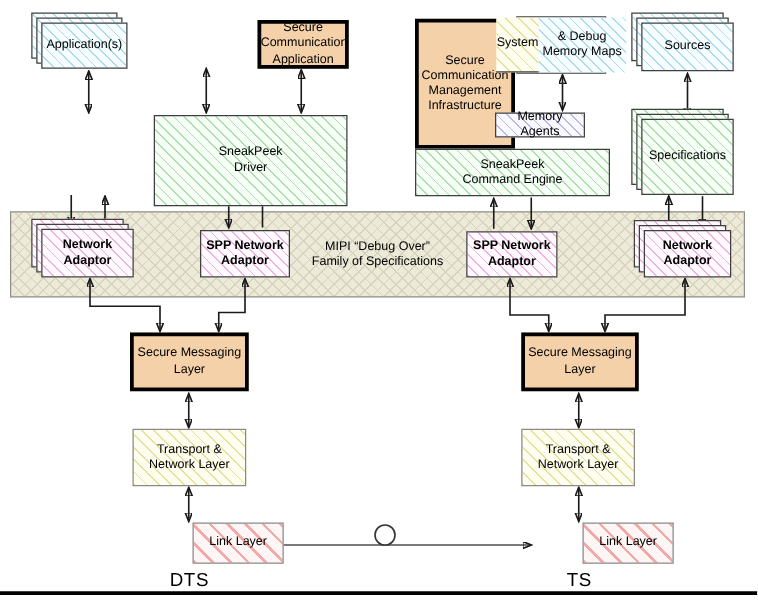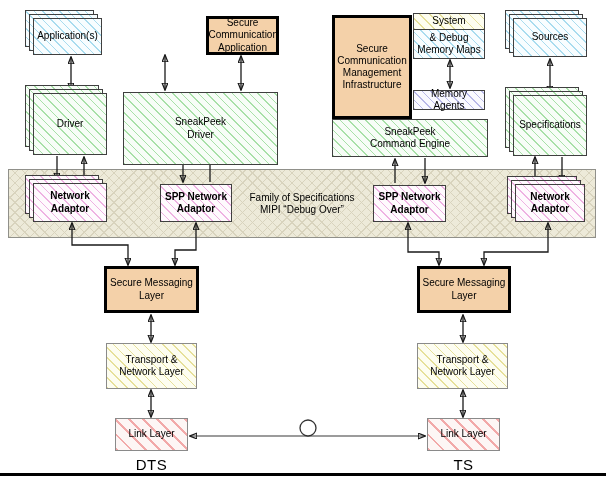--- a/index.html
+++ b/index.html
@@ -12,41 +12,41 @@
     border:1px solid #3f3f3f;display:flex;align-items:center;justify-content:center;
     text-align:center;font-size:10px;line-height:1.22;
   }
   .lbl{display:inline-block;}
   
   .h-blue {background:repeating-linear-gradient(45deg,var(--hatch_blue) 0 1px,transparent 1px 6px),#f8fdff;}
   .h-green{background:repeating-linear-gradient(45deg,var(--hatch_green) 0 1px,transparent 1px 6px),#f7fdf7;}
   .h-pink {background:repeating-linear-gradient(45deg,var(--hatch_pink) 0 1px,transparent 1px 6px),#fefafd;font-weight:bold;}
   .h-lav  {background:repeating-linear-gradient(45deg,var(--hatch_lavender) 0 1px,transparent 1px 6px),#f9f9fe;}
   .h-yel  {background:repeating-linear-gradient(45deg,var(--hatch_yellow) 0 1px,transparent 1px 7px),#fdfdf0;}
-  .h-red  {background:repeating-linear-gradient(45deg,var(--hatch_red) 0 2px,transparent 2px 10px),#fdf6f5;}
+  .h-red  {background:repeating-linear-gradient(45deg,var(--hatch_red) 0 2px,transparent 2px 10px),#fdf6f5;margin-left:39px;}
   .orange{background:var(--orange);border:3px solid #000;}
   .gray-border{border:1px solid #8a8a8a;}
   
   .stack .layer{position:absolute;left:0;top:0;right:0;bottom:0;border:1px solid #3f3f3f;box-sizing:border-box;}
   .stack .l2{transform:translate(-8px,-8px);}
   .stack .l1{transform:translate(-4px,-4px);}
   .stack .front{display:flex;align-items:center;justify-content:center;text-align:center;font-size:10px;line-height:1.22;}
   
   .band{
     position:absolute;left:8px;top:169px;width:588px;height:69px;box-sizing:border-box;
     border:1px solid #90908a;
     background:
       repeating-linear-gradient(45deg,var(--band_lattice) 0 1px,transparent 1px 7px),
       repeating-linear-gradient(-45deg,var(--band_lattice) 0 1px,transparent 1px 7px),
       var(--band_bg);
   }
   .band-text{position:absolute;left:238px;top:192px;width:128px;text-align:center;font-size:10px;line-height:1.2;}
   .band-text span{display:block;}
   
-  .sysmaps{flex-direction:column;align-items:stretch;padding:0;}
+  .sysmaps{align-items:stretch;padding:0;}
   .sysmaps .stripe{flex:0 0 15px;display:flex;align-items:center;justify-content:center;border-bottom:1px solid #3f3f3f;}
   .sysmaps .stripe2{flex:1;display:flex;align-items:center;justify-content:center;}
   .wires{position:absolute;left:0;top:0;width:606px;height:480px;}
   .wires path,.wires line{stroke:#1a1a1a;stroke-width:1.3;fill:none;}
   .wires .gray{stroke:#7a7a7a;stroke-width:1.6;}
   .endlabel{position:absolute;font-size:15px;letter-spacing:.5px;text-align:center;}
   .bottom-rule{position:absolute;left:0;top:473px;width:606px;height:3px;background:#000;}
 </style>
 </head>
 <body>
@@ -92,46 +92,39 @@
     <div class="layer front h-blue">
         <span class="lbl">Application(s)</span>
       </div>
   </div>
 
 
   <div class="box orange" style="left:206px;top:16px;width:73px;height:39px">
     <span class="lbl" style="width:68px">Secure Communication Application</span>
   </div>
 
-  <div class="stack" style="left:33px;top:93px;width:74px;height:62px">
-    <div class="layer l2 h-green"></div>
-    <div class="layer l1 h-green"></div>
-    <div class="layer front h-green">
-        <span class="lbl">Driver</span>
-      </div>
-  </div>
 
   <div class="box h-green" style="left:123px;top:92px;width:155px;height:73px">
     <span class="lbl" style="width:70px">SneakPeek Driver</span>
   </div>
 
   <div class="box orange" style="left:332px;top:15px;width:80px;height:104px">
     <span class="lbl" style="width:72px">Secure Communication Management Infrastructure</span>
   </div>
 
   <div class="box sysmaps" style="left:413px;top:13px;width:72px;height:46px;padding:0">
     <div class="stripe h-yel">
         <span class="lbl">System</span>
       </div>
     <div class="stripe2 h-blue">
         <span class="lbl" style="width:70px">&amp; Debug Memory Maps</span>
       </div>
   </div>
 
-  <div class="box h-lav" style="left:413px;top:90px;width:72px;height:20px">
+  <div class="box h-lav" style="left:396px;top:90px;width:72px;height:20px">
     <span class="lbl" style="width:45px">Memory Agents</span>
   </div>
 
   <div class="box h-green" style="left:332px;top:119px;width:156px;height:38px">
     <span class="lbl" style="width:90px">SneakPeek Command Engine</span>
   </div>
 
   <div class="stack" style="left:513px;top:18px;width:74px;height:39px">
     <div class="layer l2 h-blue"></div>
     <div class="layer l1 h-blue"></div>
@@ -154,22 +147,22 @@
     <div class="layer front h-pink">
         <span class="lbl" style="width:50px">Network Adaptor</span>
       </div>
   </div>
 
   <div class="box h-pink" style="left:160px;top:184px;width:72px;height:38px">
     <span class="lbl" style="width:70px">SPP Network Adaptor</span>
   </div>
 
   <div class="band-text">
+    <span>MIPI “Debug Over”</span>
     <span>Family of Specifications</span>
-    <span>MIPI “Debug Over”</span>
   </div>
 
   <div class="box h-pink" style="left:373px;top:185px;width:73px;height:37px">
     <span class="lbl" style="width:70px">SPP Network Adaptor</span>
   </div>
 
   <div class="stack" style="left:515px;top:184px;width:70px;height:38px">
     <div class="layer l2 h-pink"></div>
     <div class="layer l1 h-pink"></div>
     <div class="layer front h-pink">

